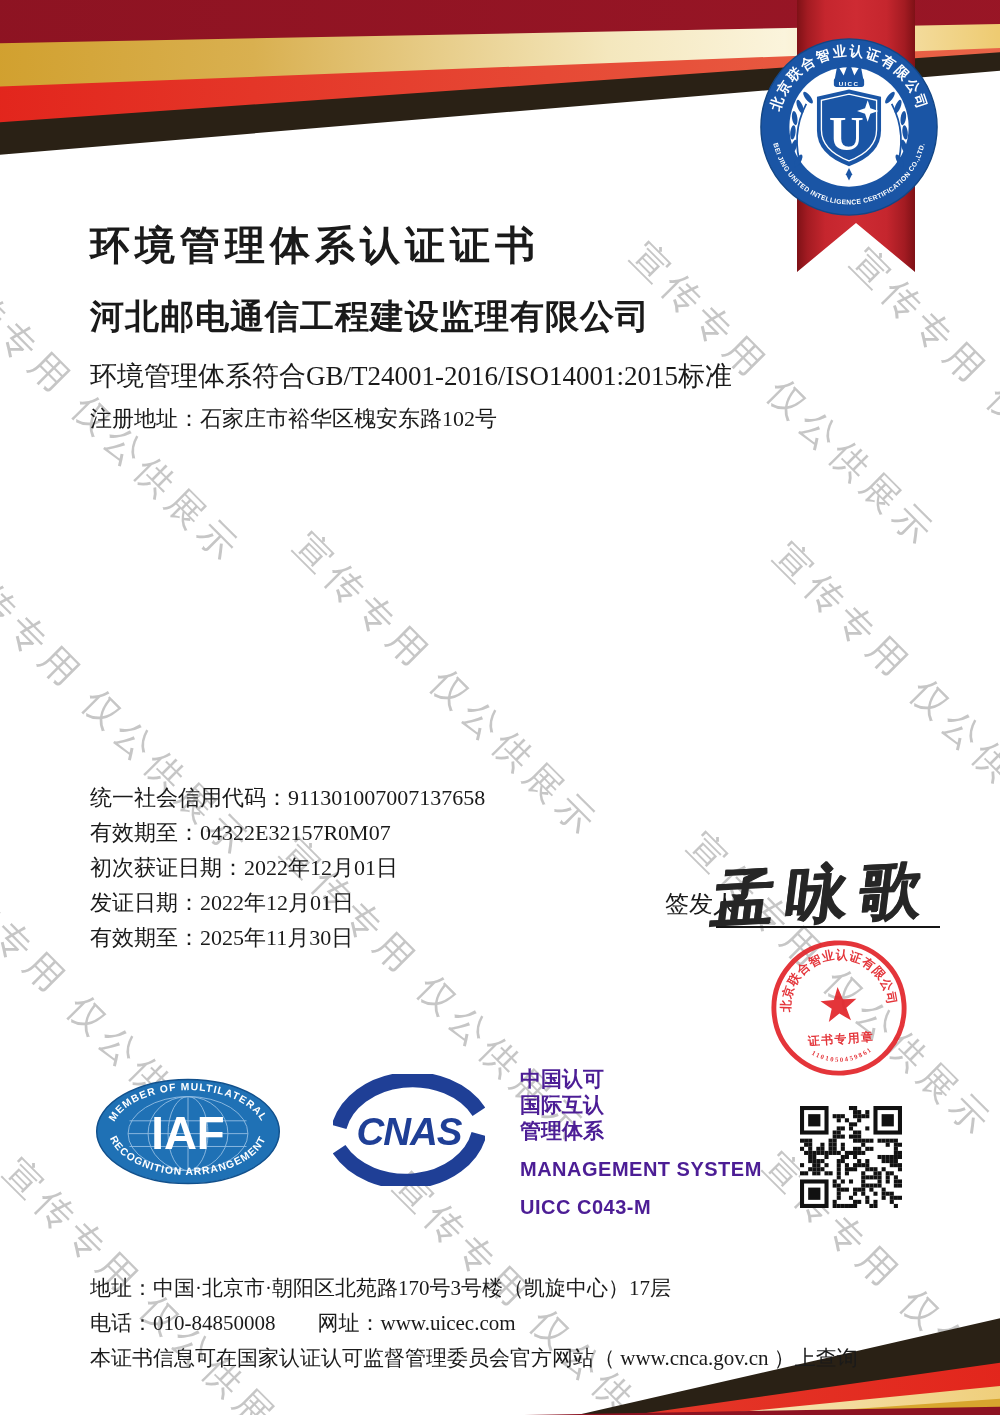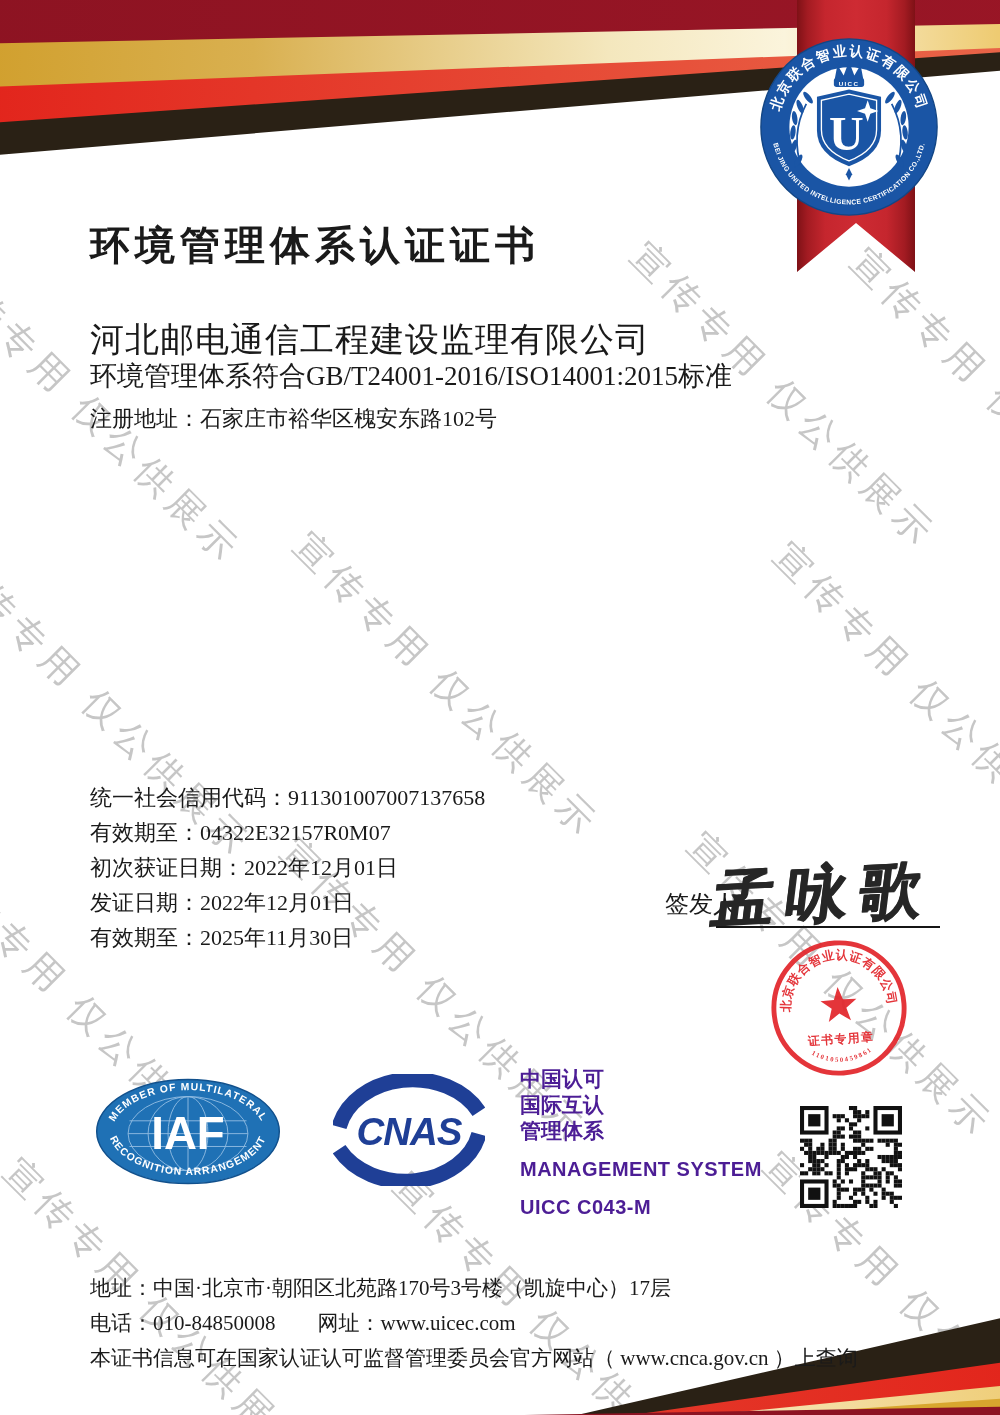--- a/index.html
+++ b/index.html
@@ -23,21 +23,21 @@
   .sb-gold   {top:1396px;background:#d8a62e;transform:rotate(-4deg);transform-origin:100% 0;}
   .sb-crimson{top:1406px;background:#8d1322;transform:rotate(-1deg);transform-origin:100% 0;}
   
   .ribbon{position:absolute;left:797px;top:0;width:118px;height:272px;z-index:2;
           background:linear-gradient(90deg,#7e1116 0,#a31b22 9%,#c5262e 24%,#ce2b33 50%,#c5262e 76%,#a31b22 91%,#7e1116 100%);
           clip-path:polygon(0 0,100% 0,100% 100%,50% 82%,0 100%);}
   .badge{position:absolute;left:760px;top:38px;width:178px;height:178px;z-index:3;}
   
   .abs{position:absolute;z-index:3;}
   .title{left:90px;top:218px;font-size:40px;font-weight:700;letter-spacing:5px;text-align:center;}
-  .company{left:90px;top:317px;font-size:34px;font-weight:400;letter-spacing:1px;}
+  .company{left:90px;top:294px;font-size:34px;font-weight:700;letter-spacing:1px;}
   .standard{left:90px;top:358px;font-size:27px;font-weight:400;}
   .addr{left:90px;font-size:22px;}
   .addr1{top:404px}.addr2{top:437px}
   .scope{left:90px;top:473px;width:832px;font-size:22px;line-height:34px;}
   .details{left:90px;top:780px;font-size:22px;line-height:35px;}
   .signer-label{left:633px;top:888px;font-size:24px;margin-left:32px;}
   .signature{left:712px;top:852px;font-size:62px;font-weight:700;letter-spacing:12px;color:#262626;
              transform:rotate(-3deg) skewX(-10deg);z-index:3;
              text-shadow:1px 0 0 #2a2a2a,0 1px 0 #2a2a2a;}
   .sig-line{left:716px;top:926px;width:224px;height:2px;background:#151515;z-index:3;}

